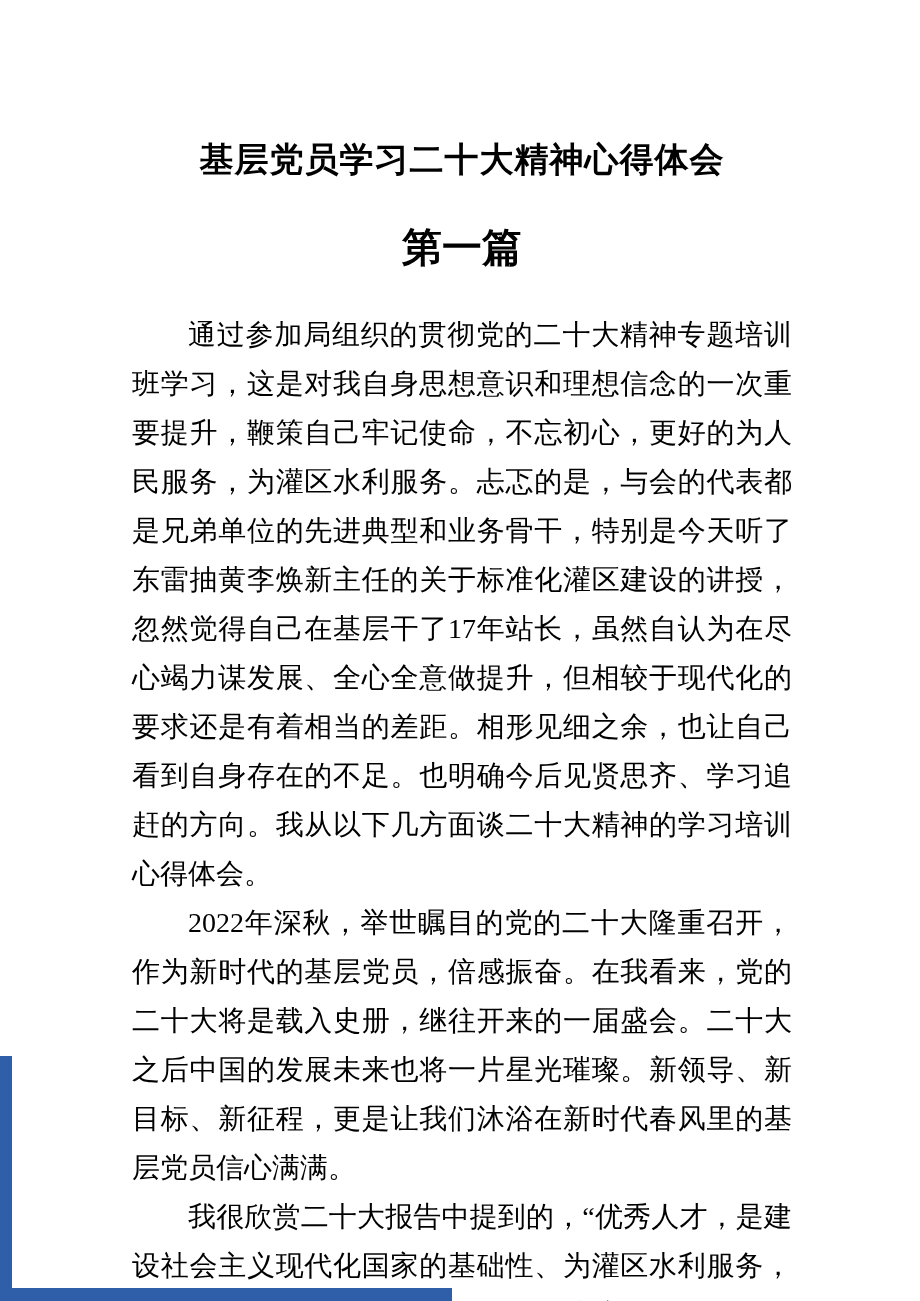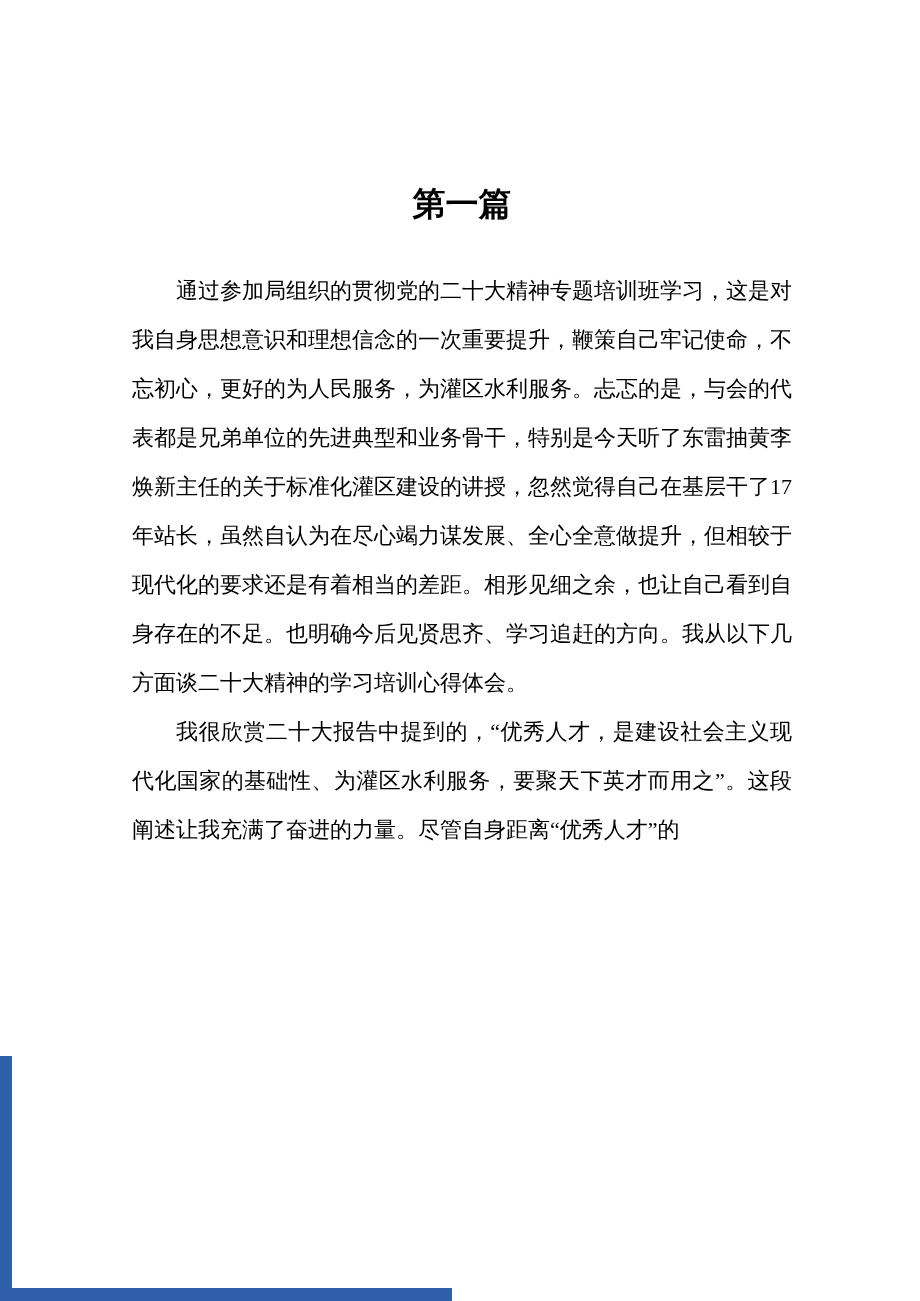--- a/index.html
+++ b/index.html
@@ -28,31 +28,31 @@
   }
   .doc-title {
     font-size: 34px;
     font-weight: bold;
     text-align: center;
     line-height: 44px;
     letter-spacing: 1px;
     margin: 0;
   }
   .doc-subtitle {
-    font-size: 33px;
+    font-size: 40px;
     font-weight: bold;
     text-align: center;
     line-height: 40px;
     margin: 46px 0 0 0;
   }
   .body-text {
     margin-top: 42px;
   }
   .body-text p {
-    font-size: 22px;
+    font-size: 28px;
     line-height: 49px;
     margin: 0;
     text-align: justify;
     text-justify: inter-ideograph;
     text-indent: 2em;
     word-break: break-all;
   }
   .border-left {
     position: absolute;
     left: 0;
@@ -68,21 +68,23 @@
     width: 452px;
     height: 13px;
     background: var(--accent, #2e5fa8);
   }
 </style>
 </head>
 <body>
 
 <div class="page">
   <div class="content">
+    <h1 class="doc-title">基层党员学习二十大精神心得体会</h1>
     <h2 class="doc-subtitle">第一篇</h2>
     <div class="body-text">
       <p>通过参加局组织的贯彻党的二十大精神专题培训班学习，这是对我自身思想意识和理想信念的一次重要提升，鞭策自己牢记使命，不忘初心，更好的为人民服务，为灌区水利服务。忐忑的是，与会的代表都是兄弟单位的先进典型和业务骨干，特别是今天听了东雷抽黄李焕新主任的关于标准化灌区建设的讲授，忽然觉得自己在基层干了17年站长，虽然自认为在尽心竭力谋发展、全心全意做提升，但相较于现代化的要求还是有着相当的差距。相形见细之余，也让自己看到自身存在的不足。也明确今后见贤思齐、学习追赶的方向。我从以下几方面谈二十大精神的学习培训心得体会。</p>
+      <p>2022年深秋，举世瞩目的党的二十大隆重召开，作为新时代的基层党员，倍感振奋。在我看来，党的二十大将是载入史册，继往开来的一届盛会。二十大之后中国的发展未来也将一片星光璀璨。新领导、新目标、新征程，更是让我们沐浴在新时代春风里的基层党员信心满满。</p>
       <p>我很欣赏二十大报告中提到的，“优秀人才，是建设社会主义现代化国家的基础性、为灌区水利服务，要聚天下英才而用之”。这段阐述让我充满了奋进的力量。尽管自身距离“优秀人才”的</p>
     </div>
   </div>
   <div class="border-left"></div>
   <div class="border-bottom"></div>
 </div>
 
 </body></html>

